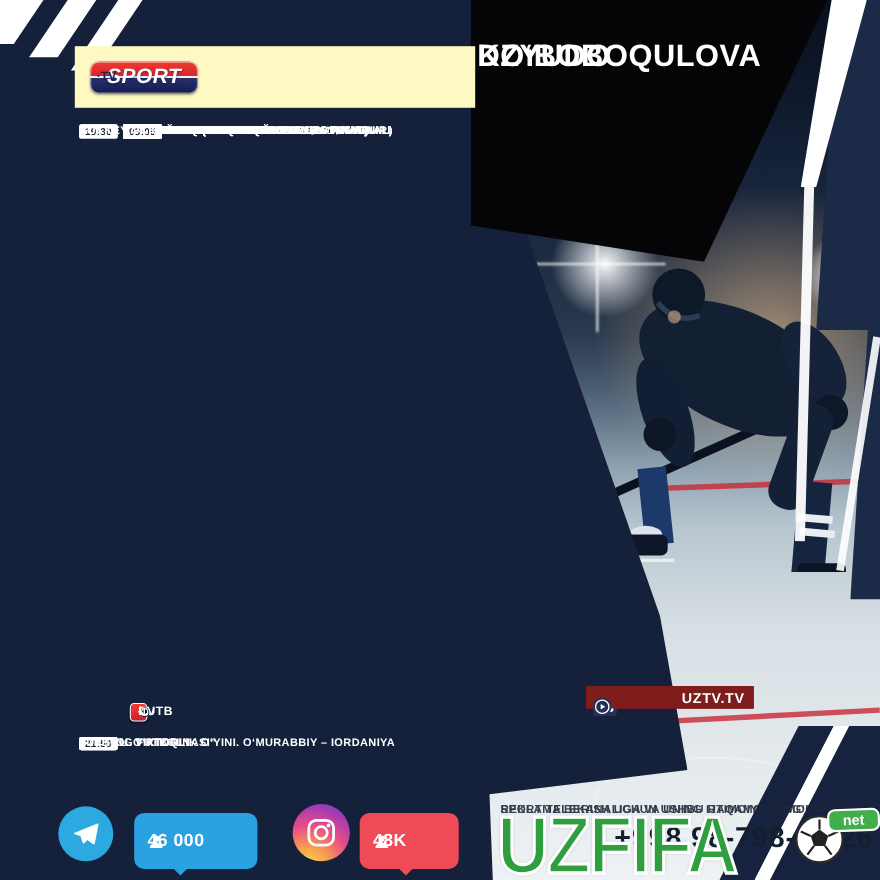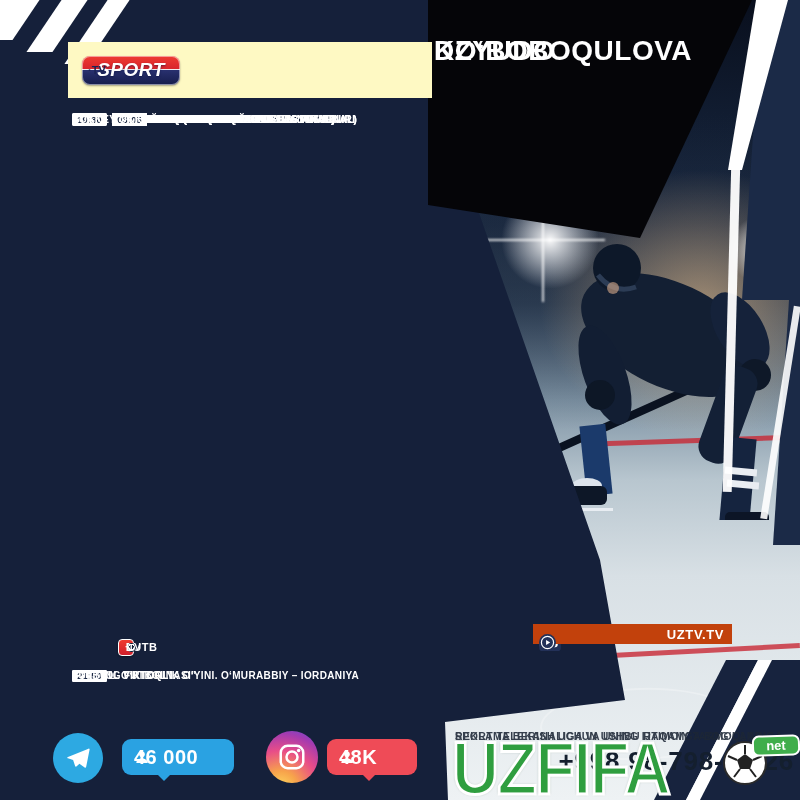--- a/index.html
+++ b/index.html
@@ -90,33 +90,33 @@
     background:radial-gradient(circle at 50% 42%,#101c33 0 30%,#fff 32% 100%);
     box-shadow:inset 0 0 0 1px #0d1830;}
   .fl-tv{position:static;margin-left:7px;color:#fff;font-weight:900;font-size:9px;letter-spacing:.5px;}
 
   
   .social-left{z-index:20;left:0;top:0;width:800px;height:800px;pointer-events:none;}
   .big-icon{border-radius:50%;display:flex;align-items:center;justify-content:center;}
   .tg-big{left:53px;top:733px;width:50px;height:50px;background:#2da9e2;}
   .ig-big{left:266px;top:731px;width:52px;height:52px;
     background:radial-gradient(circle at 28% 110%,#fedb5f 0%,#f7a34b 25%,#e84d88 55%,#a43bb0 80%,#5b4fd6 100%);}
-  .bubble{height:36px;border-radius:9px;display:flex;align-items:center;color:#fff;
-    font-weight:800;font-size:20px;letter-spacing:.5px;padding:10px 12px;}
+  .bubble{height:51px;border-radius:9px;display:flex;align-items:center;color:#fff;
+    font-weight:800;font-size:16px;letter-spacing:.5px;padding:10px 12px;}
   .bubble svg{margin-right:9px;}
   .bubble:after{content:'';position:absolute;bottom:-14px;left:34px;border:8px solid transparent;}
   .bub-blue{left:122px;top:739px;width:112px;background:#2aa2e2;}
   .bub-blue:after{border-top-color:#2aa2e2;}
   .bub-red{left:327px;top:739px;width:90px;background:#ef4b57;}
   .bub-red:after{border-top-color:#ef4b57;}
 
   
   #social-right{z-index:20;left:533px;top:624px;width:260px;}
   .sbar-row{position:static;display:flex;align-items:center;margin-bottom:3px;height:20px;}
-  .sbar{position:static;flex:none;width:199px;height:20px;background:#c2410c;color:#fff;
+  .sbar{position:static;flex:none;width:152px;height:20px;background:#7f1d1d;color:#fff;
     font-weight:800;font-size:13px;letter-spacing:.6px;display:flex;align-items:center;
     justify-content:flex-end;padding-right:8px;}
   .sicons{position:static;display:flex;align-items:center;margin-left:6px;gap:3px;}
   .sicons span{position:static;display:inline-flex;}
 
   
   .ad-text{z-index:20;left:455px;top:729px;width:345px;color:#1d2736;font-weight:900;
     font-size:10.5px;line-height:15px;letter-spacing:.35px;opacity:.88;}
   .ad-text div{position:static;}
   .phone{z-index:20;right:6px;top:746px;color:#141f2e;font-weight:900;font-size:26px;letter-spacing:.8px;}

